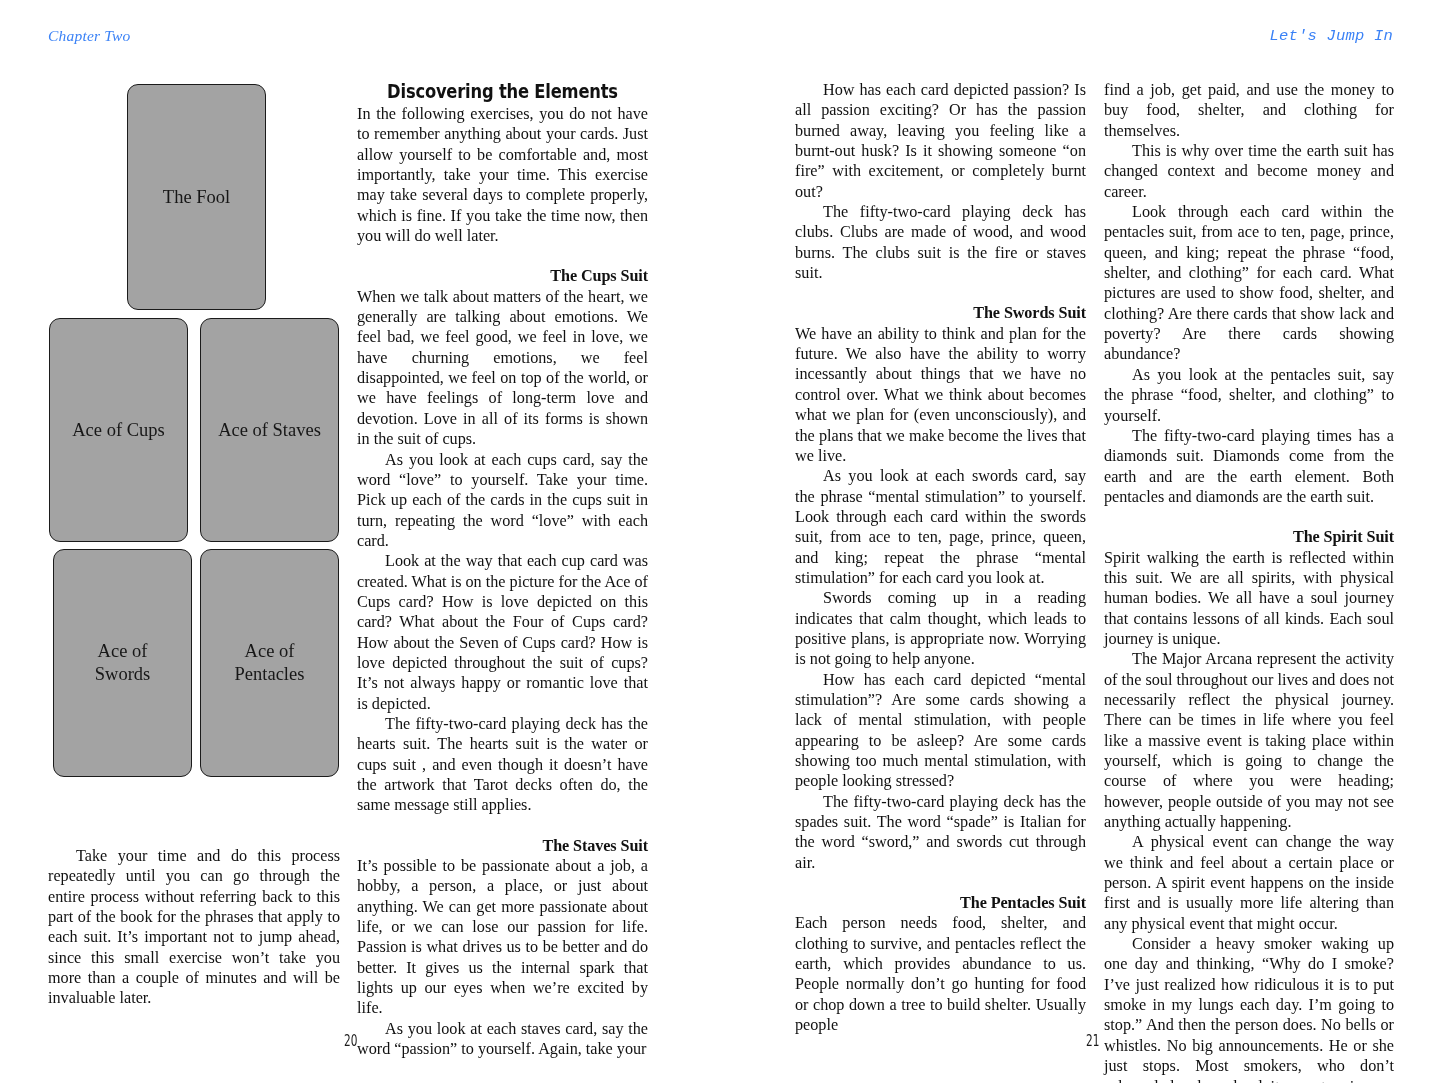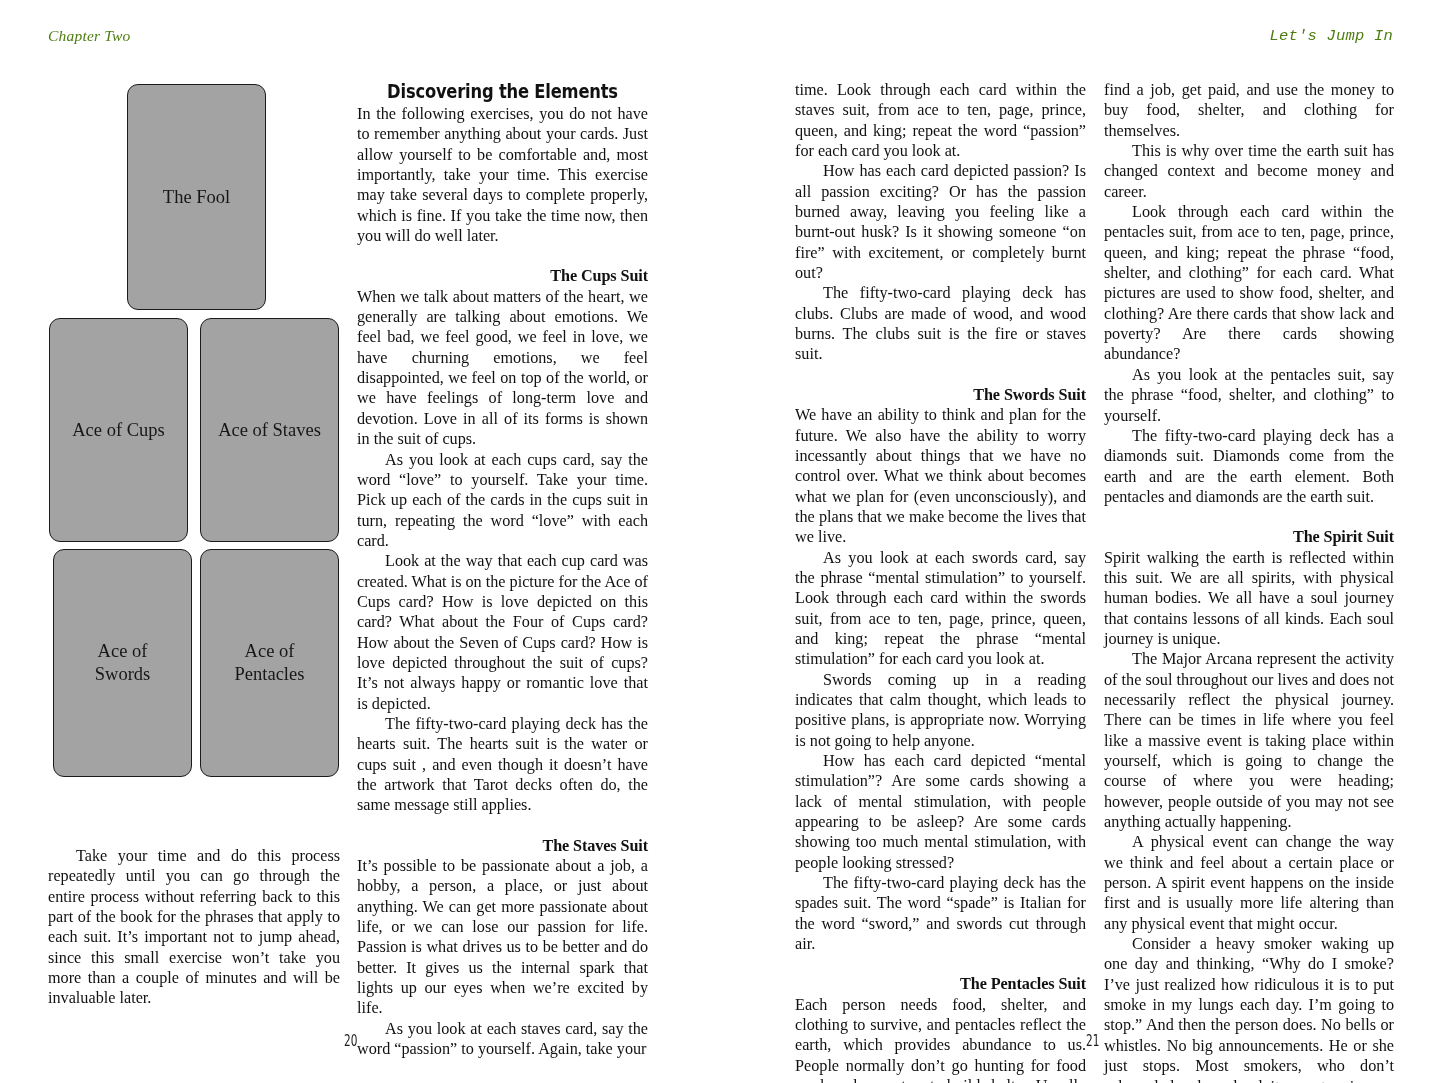--- a/index.html
+++ b/index.html
@@ -17,21 +17,21 @@
     overflow: hidden;
   }
 
   
   .runhead {
     position: absolute;
     top: 27px;
     font-style: italic;
     font-size: 15.5px;
     letter-spacing: 0.2px;
-    color: #4d7c0f;
+    color: #3b82f6;
     white-space: nowrap;
   }
   .runhead.left  { left: 48px; }
   .runhead.right { right: 52px; font-family: Liberation Mono, monospace; }
 
   
   .folio {
     position: absolute;
     top: 1032px;
     font-family: "DejaVu Sans Condensed", "Liberation Sans Narrow", "Liberation Sans", sans-serif;
@@ -156,41 +156,40 @@
     <p>As you look at each cups card, say the word “love” to yourself. Take your time. Pick up each of the cards in the cups suit in turn, repeating the word “love” with each card.</p>
     <p>Look at the way that each cup card was created. What is on the picture for the Ace of Cups card? How is love depicted on this card? What about the Four of Cups card? How about the Seven of Cups card? How is love depicted throughout the suit of cups? It’s not always happy or romantic love that is depicted.</p>
     <p>The fifty-two-card playing deck has the hearts suit. The hearts suit is the water or cups suit , and even though it doesn’t have the artwork that Tarot decks often do, the same message still applies.</p>
     <div class="gap"></div>
     <p class="subhead">The Staves Suit</p>
     <p class="noindent">It’s possible to be passionate about a job, a hobby, a person, a place, or just about anything. We can get more passionate about life, or we can lose our passion for life. Passion is what drives us to be better and do better. It gives us the internal spark that lights up our eyes when we’re excited by life.</p>
     <p>As you look at each staves card, say the word “passion” to yourself. Again, take your</p>
   </div>
 
   <div class="col c3">
-    <p class="noindent">time. Look through each card within the staves suit, from ace to ten, page, prince, queen, and king; repeat the word “passion” for each card you look at.</p>
     <p>How has each card depicted passion? Is all passion exciting? Or has the passion burned away, leaving you feeling like a burnt-out husk? Is it showing someone “on fire” with excitement, or completely burnt out?</p>
     <p>The fifty-two-card playing deck has clubs. Clubs are made of wood, and wood burns. The clubs suit is the fire or staves suit.</p>
     <div class="gap"></div>
     <p class="subhead">The Swords Suit</p>
     <p class="noindent">We have an ability to think and plan for the future. We also have the ability to worry incessantly about things that we have no control over. What we think about becomes what we plan for (even unconsciously), and the plans that we make become the lives that we live.</p>
     <p>As you look at each swords card, say the phrase “mental stimulation” to yourself. Look through each card within the swords suit, from ace to ten, page, prince, queen, and king; repeat the phrase “mental stimulation” for each card you look at.</p>
     <p>Swords coming up in a reading indicates that calm thought, which leads to positive plans, is appropriate now. Worrying is not going to help anyone.</p>
     <p>How has each card depicted “mental stimulation”? Are some cards showing a lack of mental stimulation, with people appearing to be asleep? Are some cards showing too much mental stimulation, with people looking stressed?</p>
     <p>The fifty-two-card playing deck has the spades suit. The word “spade” is Italian for the word “sword,” and swords cut through air.</p>
     <div class="gap"></div>
     <p class="subhead">The Pentacles Suit</p>
     <p class="noindent">Each person needs food, shelter, and clothing to survive, and pentacles reflect the earth, which provides abundance to us. People normally don’t go hunting for food or chop down a tree to build shelter. Usually people</p>
   </div>
 
   <div class="col c4">
     <p class="noindent">find a job, get paid, and use the money to buy food, shelter, and clothing for themselves.</p>
     <p>This is why over time the earth suit has changed context and become money and career.</p>
     <p>Look through each card within the pentacles suit, from ace to ten, page, prince, queen, and king; repeat the phrase “food, shelter, and clothing” for each card. What pictures are used to show food, shelter, and clothing? Are there cards that show lack and poverty? Are there cards showing abundance?</p>
     <p>As you look at the pentacles suit, say the phrase “food, shelter, and clothing” to yourself.</p>
-    <p>The fifty-two-card playing deck has a diamonds suit. Diamonds come from the earth and are the earth element. Both pentacles and diamonds are the earth suit.</p>
+    <p>The fifty-two-card playing times has a diamonds suit. Diamonds come from the earth and are the earth element. Both pentacles and diamonds are the earth suit.</p>
     <div class="gap"></div>
     <p class="subhead">The Spirit Suit</p>
     <p class="noindent">Spirit walking the earth is reflected within this suit. We are all spirits, with physical human bodies. We all have a soul journey that contains lessons of all kinds. Each soul journey is unique.</p>
     <p>The Major Arcana represent the activity of the soul throughout our lives and does not necessarily reflect the physical journey. There can be times in life where you feel like a massive event is taking place within yourself, which is going to change the course of where you were heading; however, people outside of you may not see anything actually happening.</p>
     <p>A physical event can change the way we think and feel about a certain place or person. A spirit event happens on the inside first and is usually more life altering than any physical event that might occur.</p>
     <p>Consider a heavy smoker waking up one day and thinking, “Why do I smoke? I’ve just realized how ridiculous it is to put smoke in my lungs each day. I’m going to stop.” And then the person does. No bells or whistles. No big announcements. He or she just stops. Most smokers, who don’t acknowledge how hard it was to give up smoking, fall into this category. They’ve just</p>
   </div>
 
   <div class="folio left">20</div>
   <div class="folio right">21</div>

